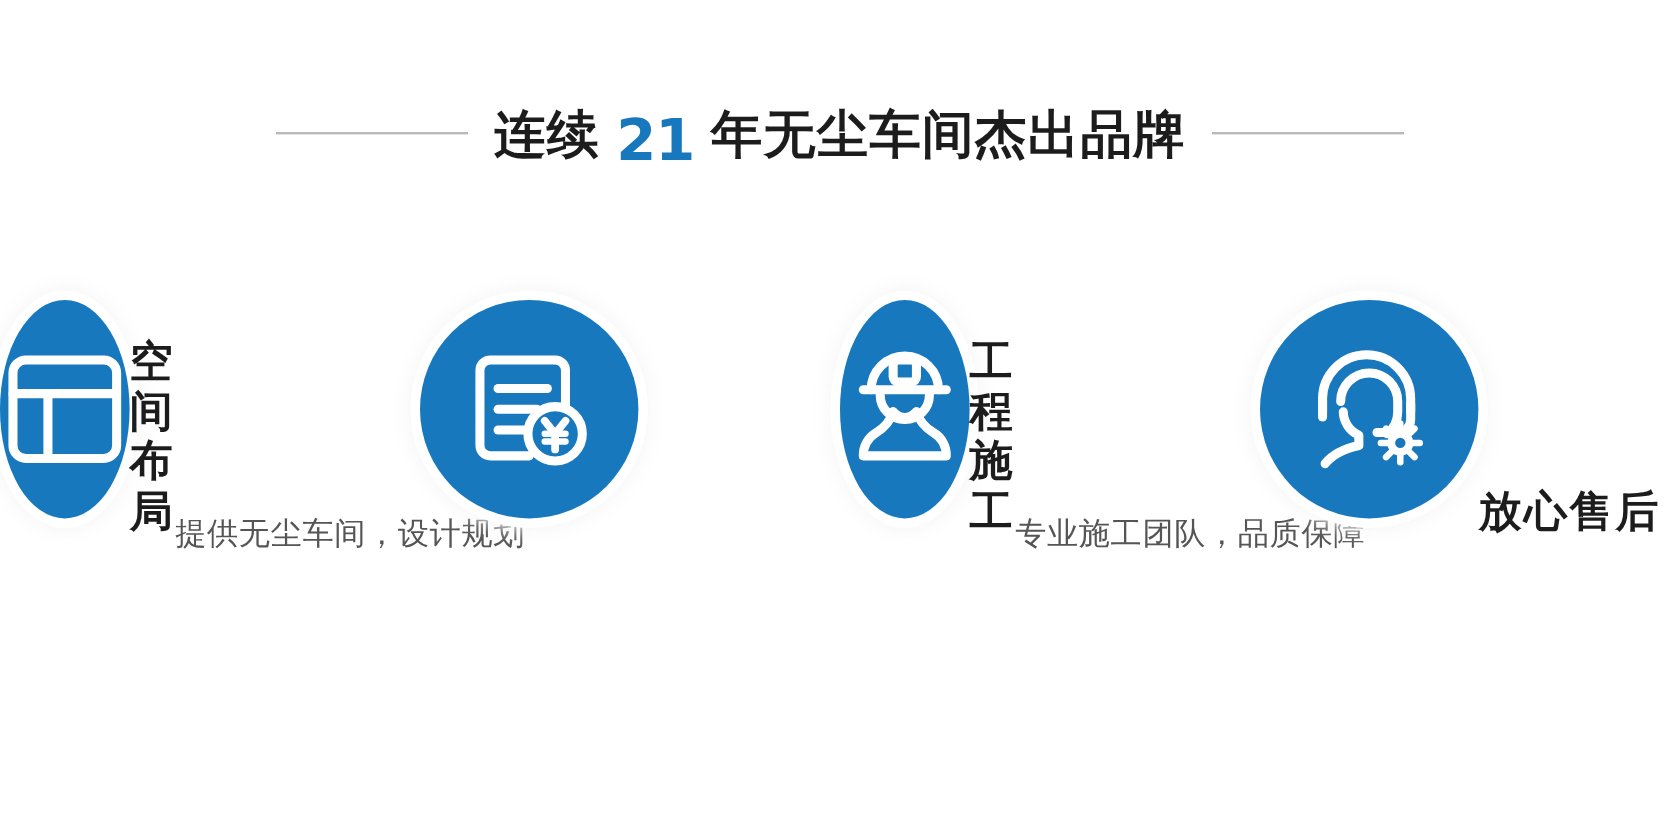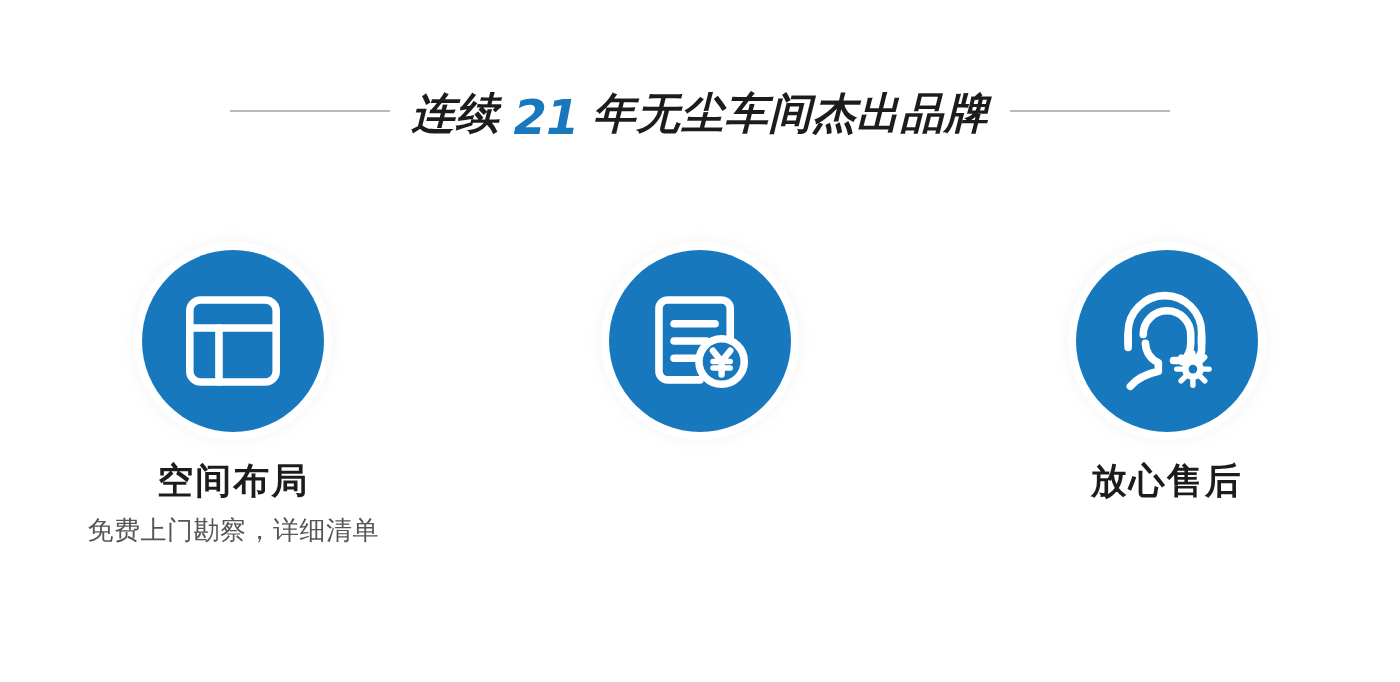--- a/index.html
+++ b/index.html
@@ -36,21 +36,20 @@
   .headline-row {
     position: absolute;
     top: 78px;
     left: 0;
     width: 1400px;
     height: 66px;
     display: flex;
     align-items: center;
     justify-content: center;
     gap: 0;
-    font-style: italic;
   }
 
   .rule {
     width: 160px;
     height: 2px;
     background: #b9b9b9;
     flex: 0 0 auto;
   }
   .rule.left  { margin-right: 22px; }
   .rule.right { margin-left: 22px; }
@@ -103,22 +102,22 @@
     width: 1400px;
     display: flex;
     flex-direction: row;
     align-items: flex-start;
     justify-content: space-around;
   }
 
   .feature {
     width: 350px;
     display: flex;
-    flex-direction: column;
-    align-items: center;
+    flex-direction: row;
+    align-items: flex-end;
     text-align: center;
   }
 
   .icon-wrap {
     width: 182px;
     height: 182px;
     border-radius: 50%;
     background: #1878BE;
     display: flex;
     align-items: center;
@@ -176,39 +175,53 @@
 
     <div class="feature">
       <div class="icon-wrap">
         <svg viewBox="0 0 100 100" fill="none" stroke="#ffffff" stroke-width="7" stroke-linecap="round" stroke-linejoin="round">
           <rect x="10" y="12" width="80" height="76" rx="10" ry="10"></rect>
           <line x1="10" y1="38" x2="90" y2="38"></line>
           <line x1="37" y1="38" x2="37" y2="88"></line>
         </svg>
       </div>
       <h3 class="feature-title">空间布局</h3>
-      <p class="feature-desc">免费上门勘察，详细清单</p>
+      <p class="feature-desc">提供无尘车间，设计规划</p>
     </div>
 
     <div class="feature">
       <div class="icon-wrap">
         <svg viewBox="0 0 100 100" fill="none" stroke="#ffffff" stroke-width="7" stroke-linecap="round" stroke-linejoin="round">
           <path d="M78 48 V20 a8 8 0 0 0 -8 -8 H20 a8 8 0 0 0 -8 8 v58 a8 8 0 0 0 8 8 h30"></path>
           <line x1="26" y1="34" x2="64" y2="34"></line>
           <line x1="26" y1="50" x2="56" y2="50"></line>
           <line x1="26" y1="66" x2="48" y2="66"></line>
           <circle cx="70" cy="69" r="21" stroke-width="7" fill="#1878BE"></circle>
           <path d="M62 59 L70 69 L78 59" stroke-width="6"></path>
           <line x1="70" y1="69" x2="70" y2="81" stroke-width="6"></line>
           <line x1="62" y1="69" x2="78" y2="69" stroke-width="5"></line>
           <line x1="62" y1="75" x2="78" y2="75" stroke-width="5"></line>
         </svg>
       </div>
     </div>
 
+    <div class="feature">
+      <div class="icon-wrap">
+        <svg viewBox="0 0 100 100" fill="none" stroke="#ffffff" stroke-width="7" stroke-linecap="round" stroke-linejoin="round">
+          <path d="M24 35 a26 26 0 0 1 52 0"></path>
+          <line x1="18" y1="35" x2="82" y2="35"></line>
+          <rect x="41" y="12" width="18" height="17" rx="4" ry="4"></rect>
+          <path d="M31 39 a19 19 0 0 0 38 0"></path>
+          <path d="M41 52 q9 9 18 0"></path>
+          <path d="M41 52 q-3 10 -13 16 a20 20 0 0 0 -10 18 h64 a20 20 0 0 0 -10 -18 q-10 -6 -13 -16"></path>
+        </svg>
+      </div>
+      <h3 class="feature-title">工程施工</h3>
+      <p class="feature-desc">专业施工团队，品质保障</p>
+    </div>
 
     <div class="feature">
       <div class="icon-wrap">
         <svg viewBox="0 0 100 100" fill="none" stroke="#ffffff" stroke-width="7" stroke-linecap="round" stroke-linejoin="round">
           <path d="M14 52 V42 a34 34 0 0 1 68 0 v10"></path>
           <line x1="14" y1="44" x2="14" y2="56"></line>
           <path d="M82 46 v12 a10 10 0 0 1 -10 10 H56"></path>
           <path d="M28 44 a22 22 0 0 1 44 0 v8 a22 22 0 0 1 -8 17"></path>
           <path d="M30 52 a20 20 0 0 0 12 18 v8 q-18 4 -26 14"></path>
           <circle cx="74" cy="76" r="10" fill="#ffffff" stroke="none"></circle>

